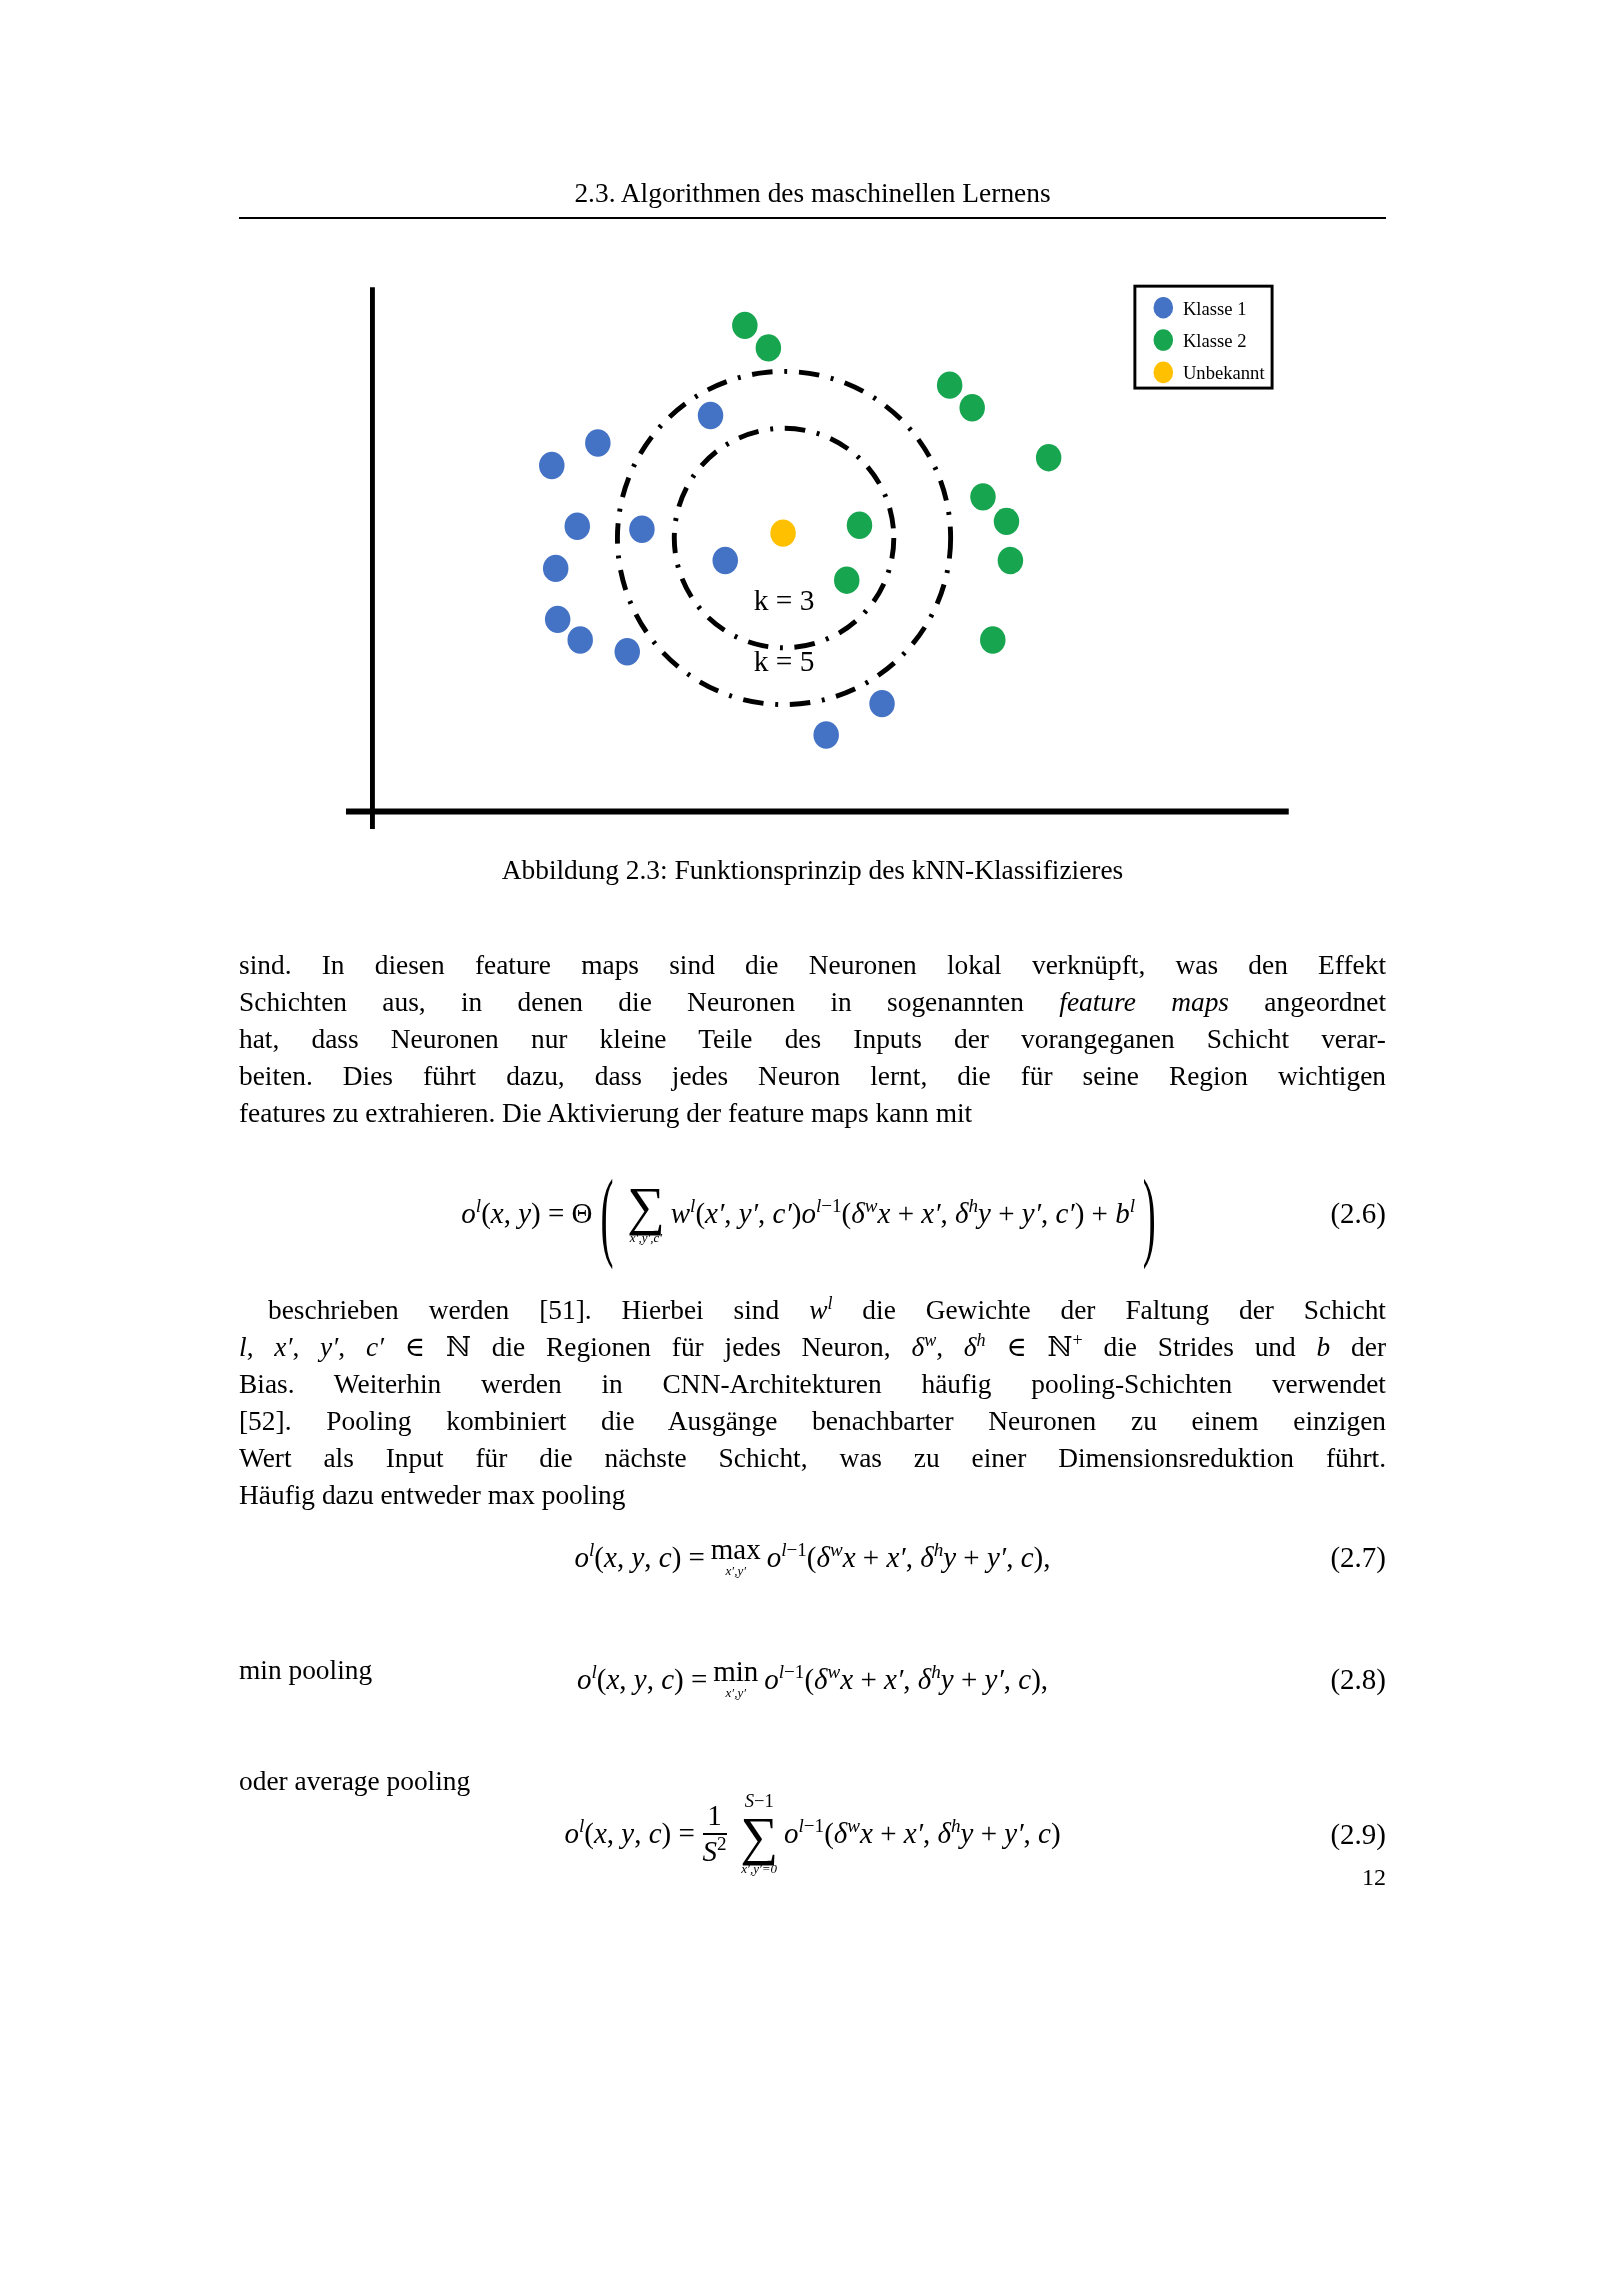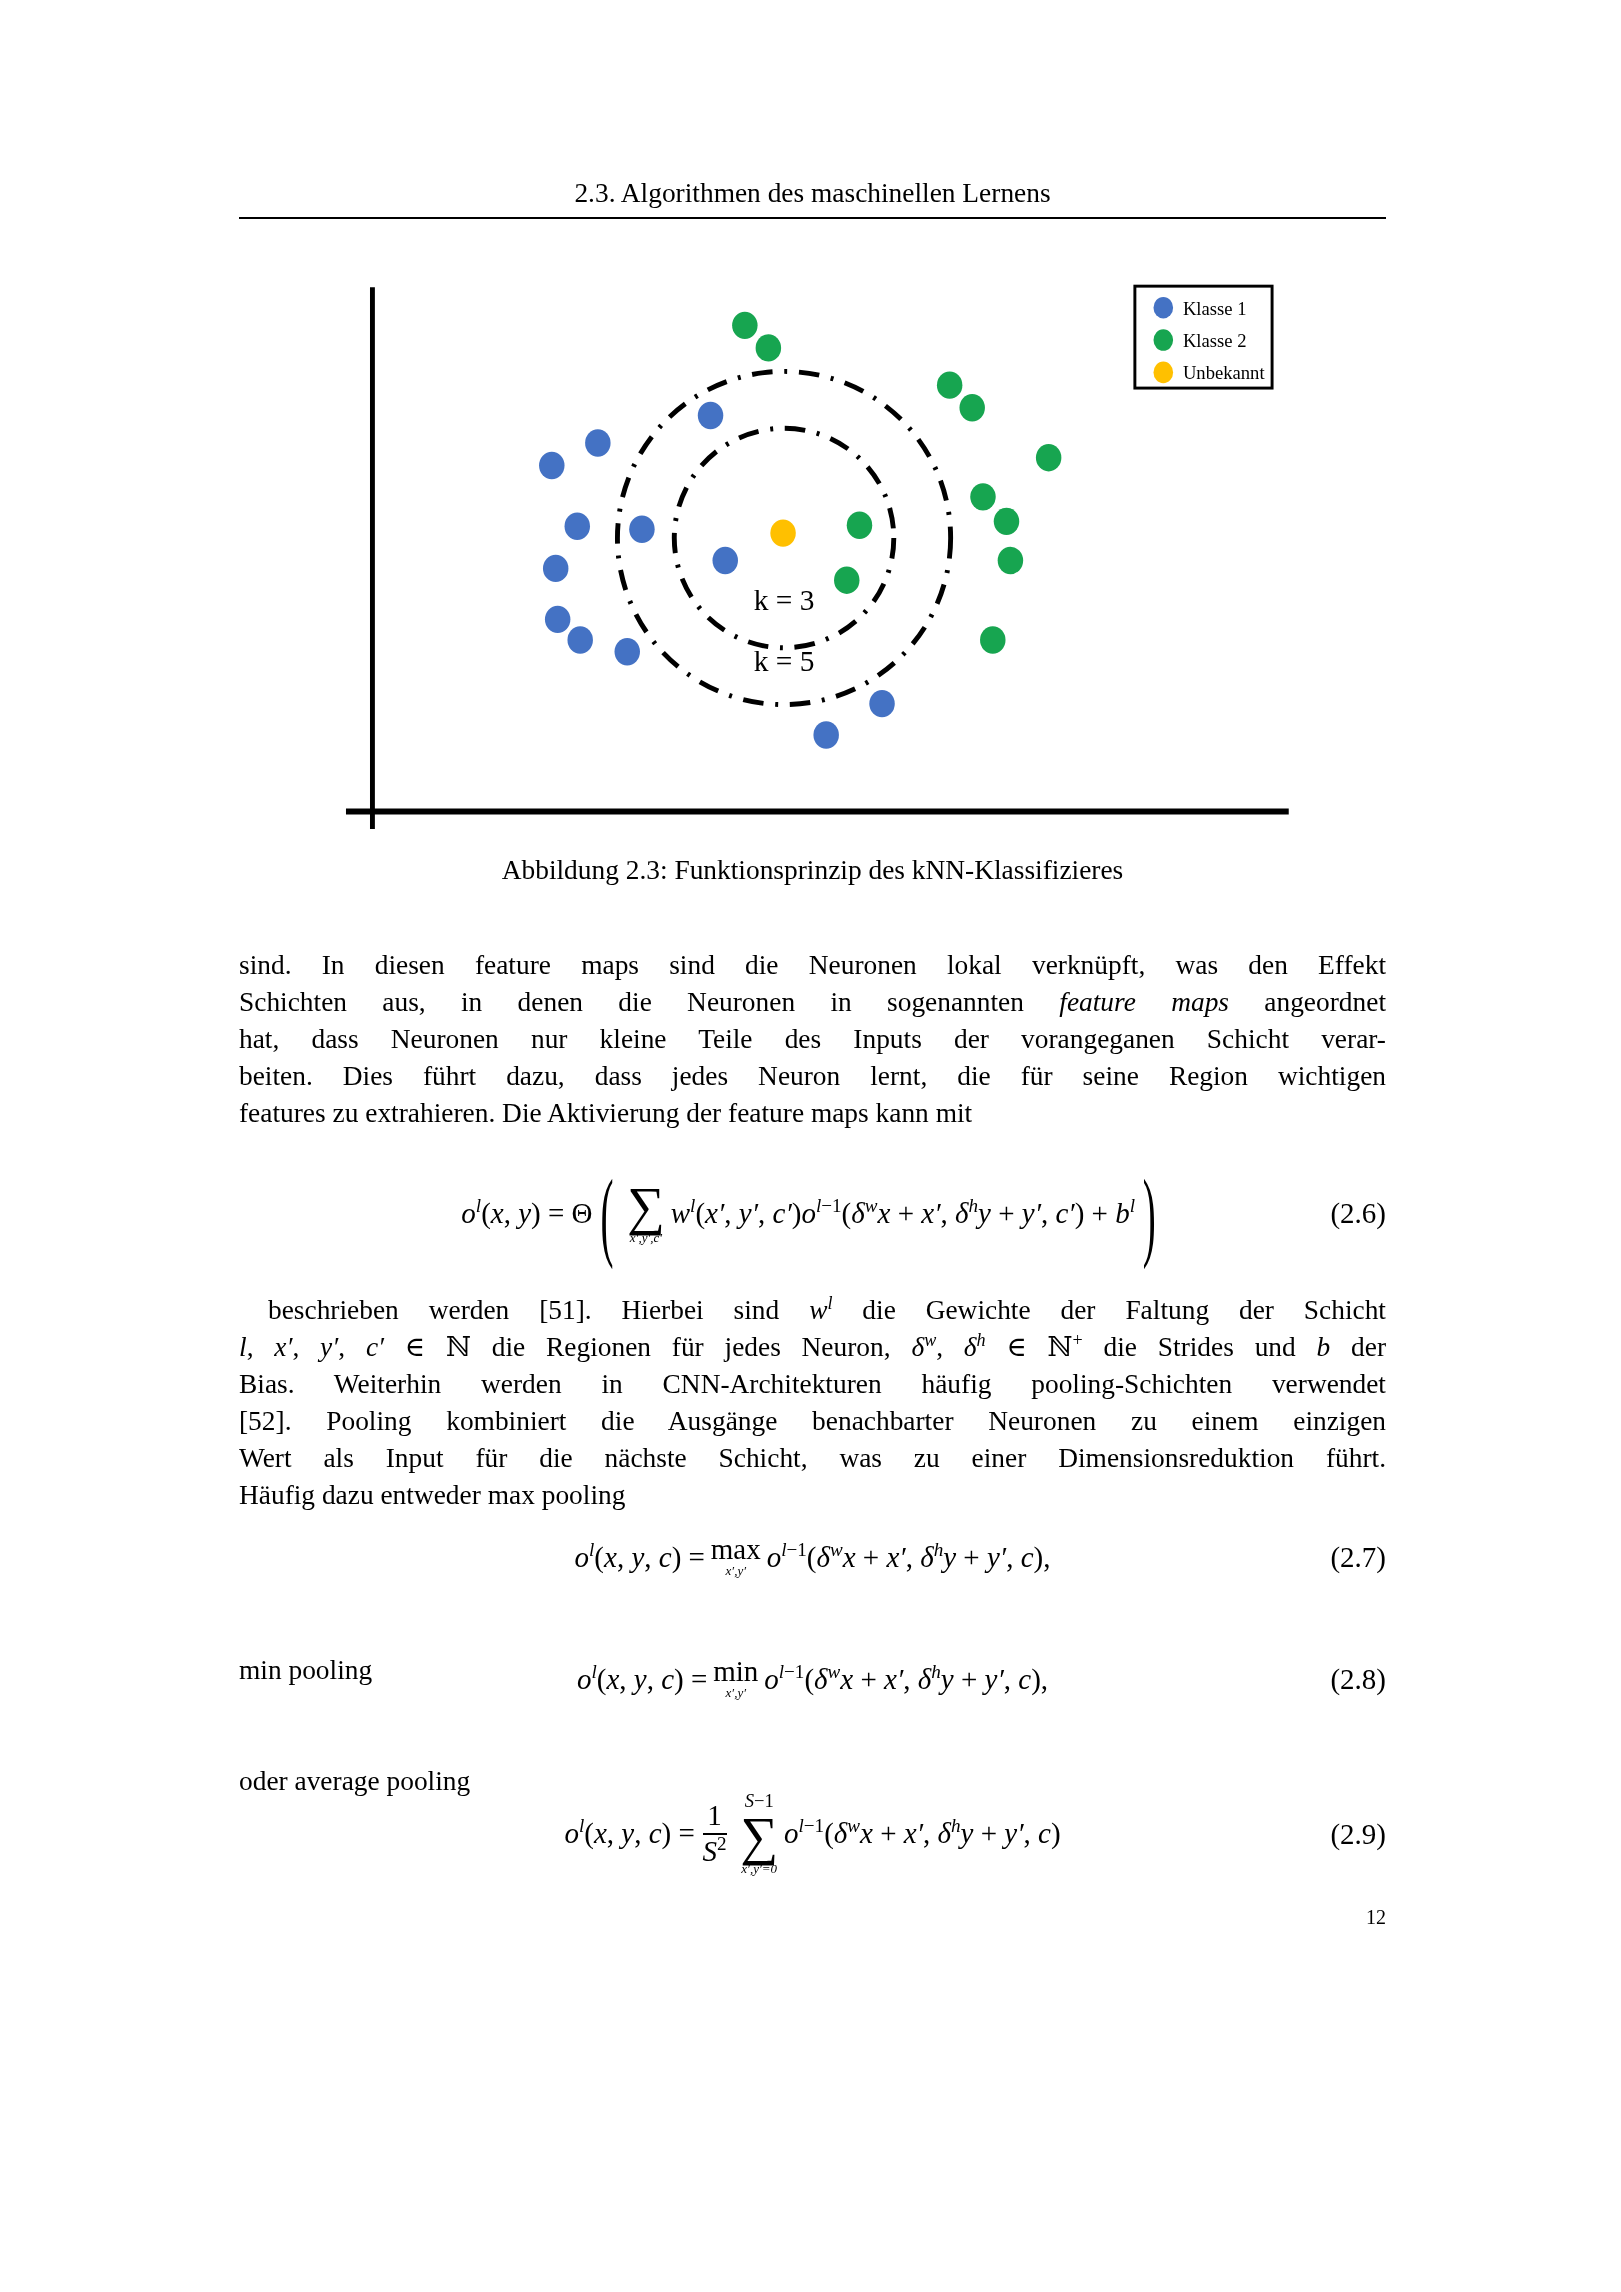--- a/index.html
+++ b/index.html
@@ -26,21 +26,21 @@
         margin:0 7.8px;font-weight:400;line-height:1;}
   .sumcol,.opcol{display:inline-flex;flex-direction:column;align-items:center;margin:0 5.9px;}
   .sigma{font-size:53px;line-height:0.95;}
   .lim{font-size:13px;font-style:italic;line-height:1.1;}
   .toplim{font-size:18.6px;line-height:1.1;}
   .opname{font-size:29px;line-height:1;}
   .frac{display:inline-flex;flex-direction:column;align-items:center;margin:0 7.8px;}
   .frac .num{line-height:1.15;}
   .frac .bar{height:2px;background:#000;align-self:stretch;}
   .frac .den{line-height:1.15;}
-  .pagenum{top:1906px;text-align:right;font-size:20px;}
+  .pagenum{top:1864px;text-align:right;font-size:24px;}
   svg text{font-family:"Liberation Serif","DejaVu Serif",serif;}
 </style>
 </head>
 <body>
 
 <div class="abs textblock header-title">2.3. Algorithmen des maschinellen Lernens</div>
 <div class="abs textblock header-rule"></div>
 
 <svg class="abs" style="left:0;top:0;" width="1621" height="882" viewBox="0 0 1654 900">
 

